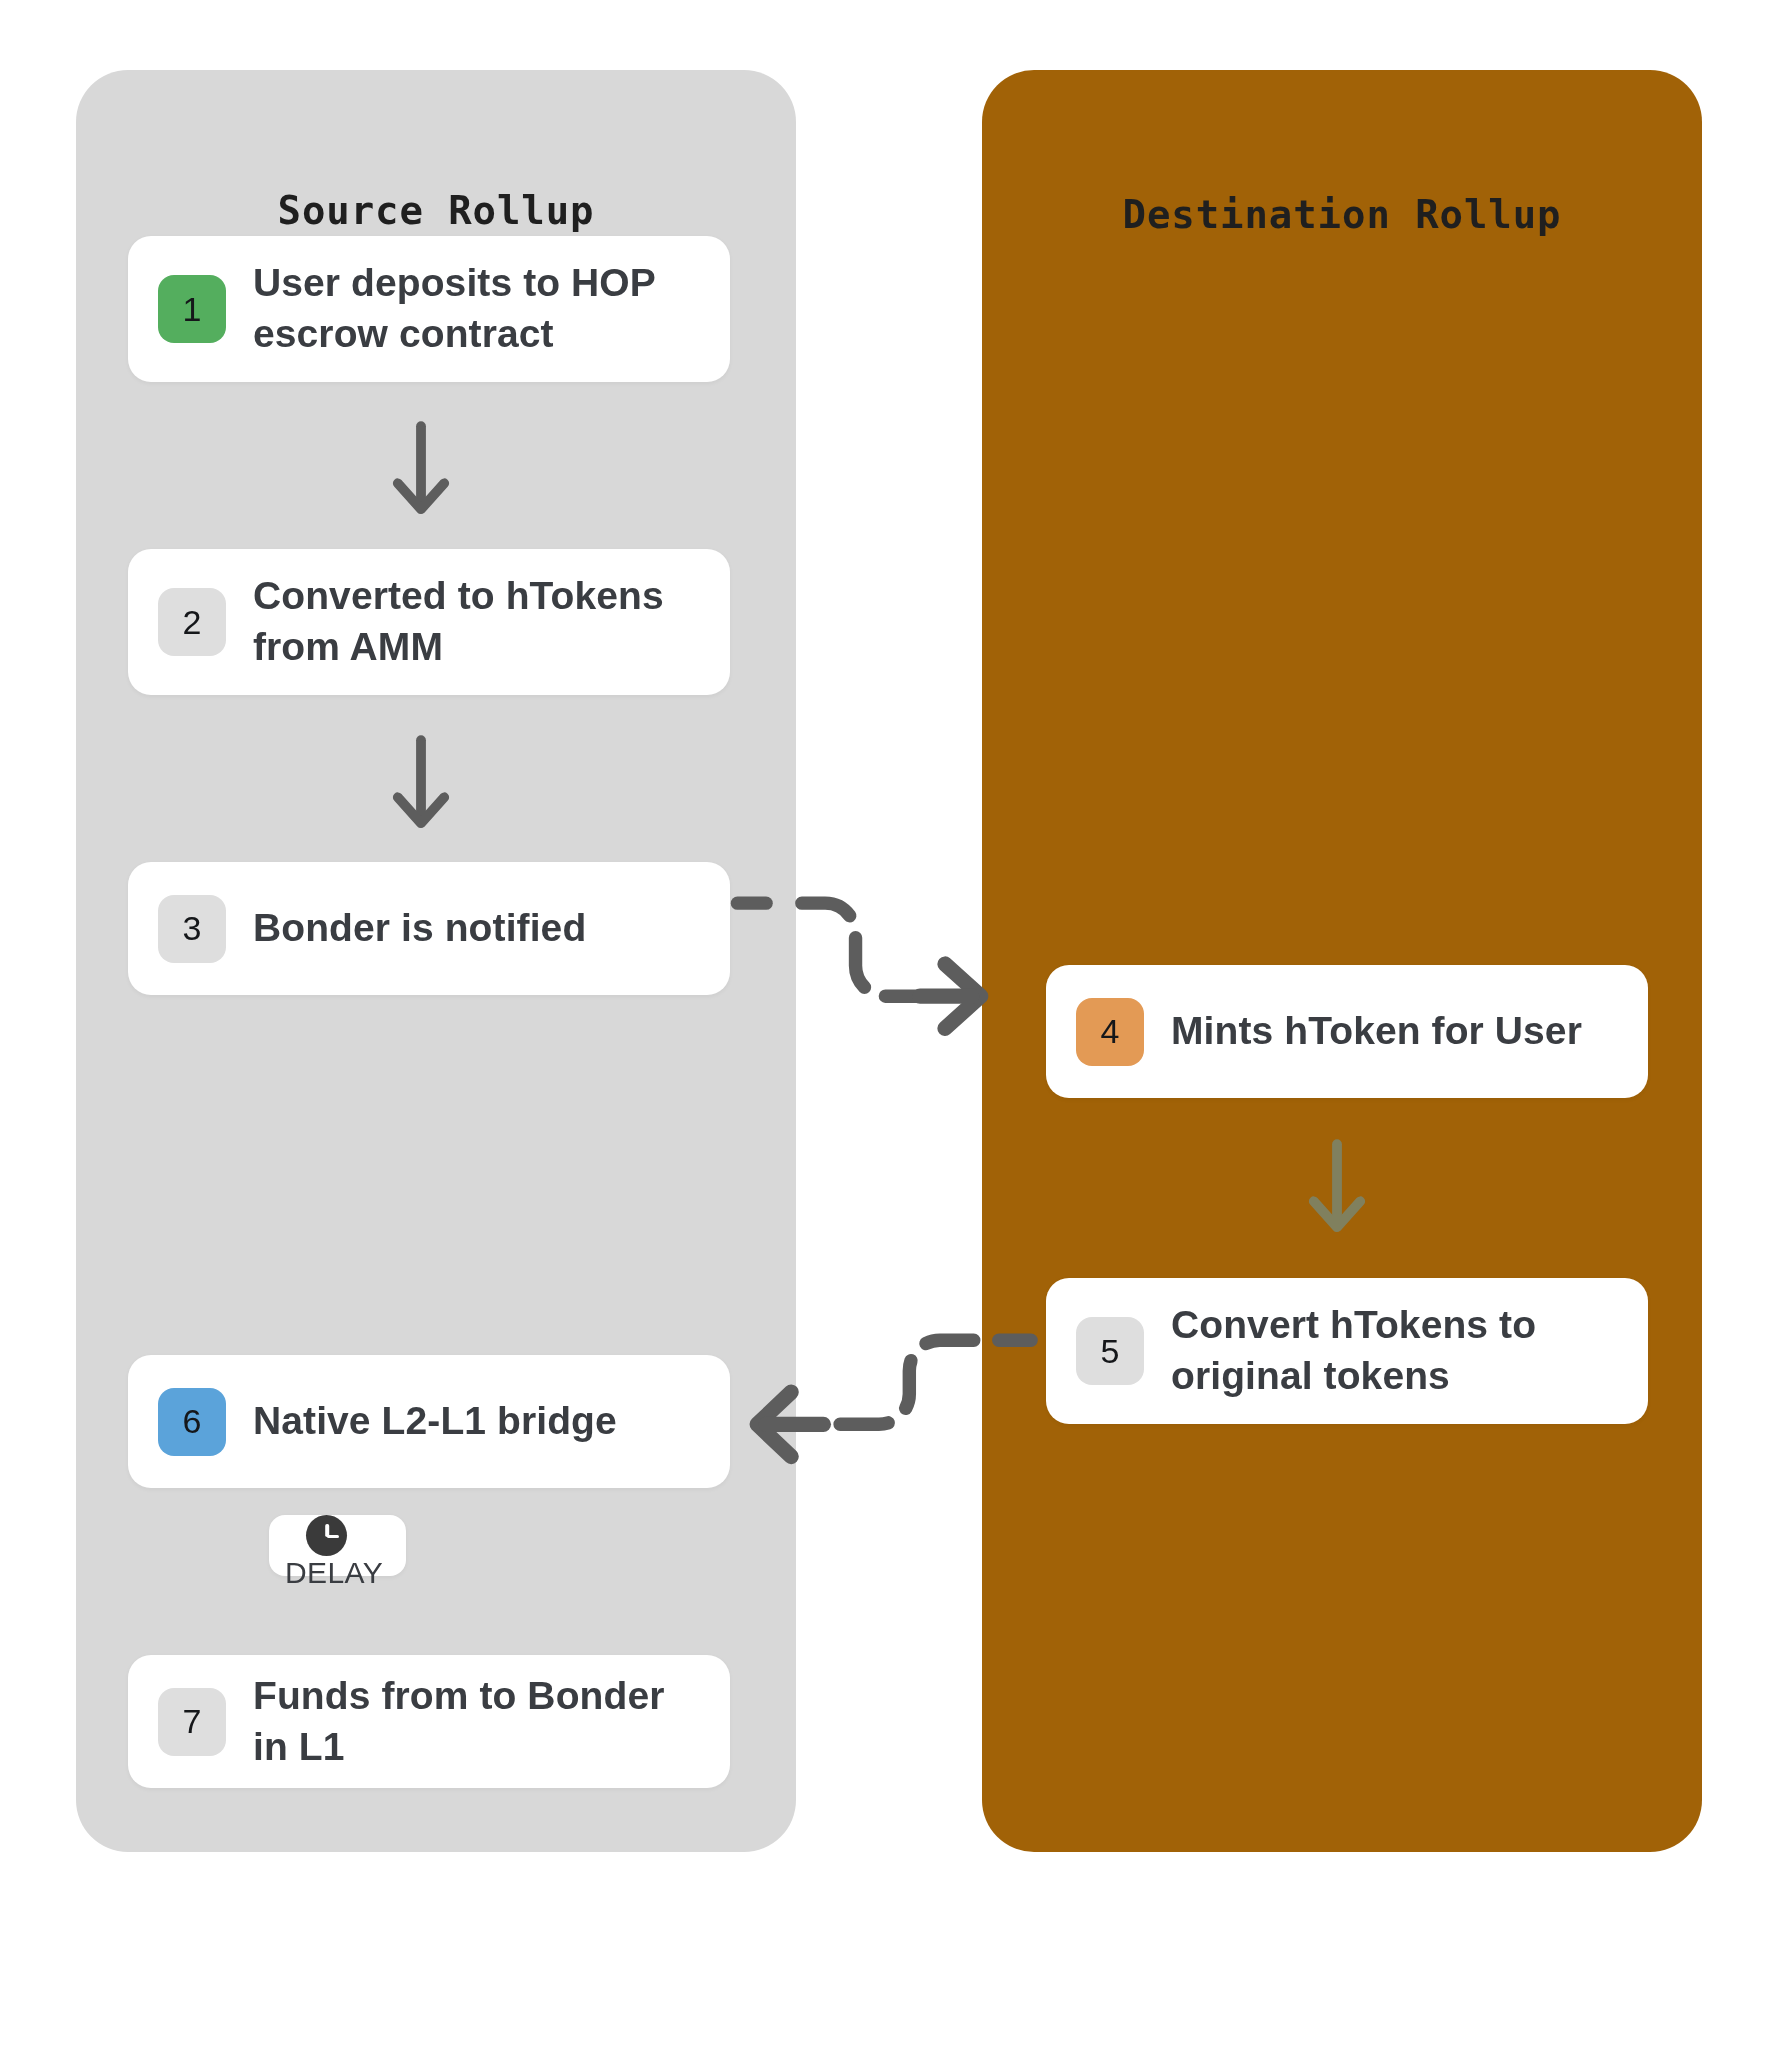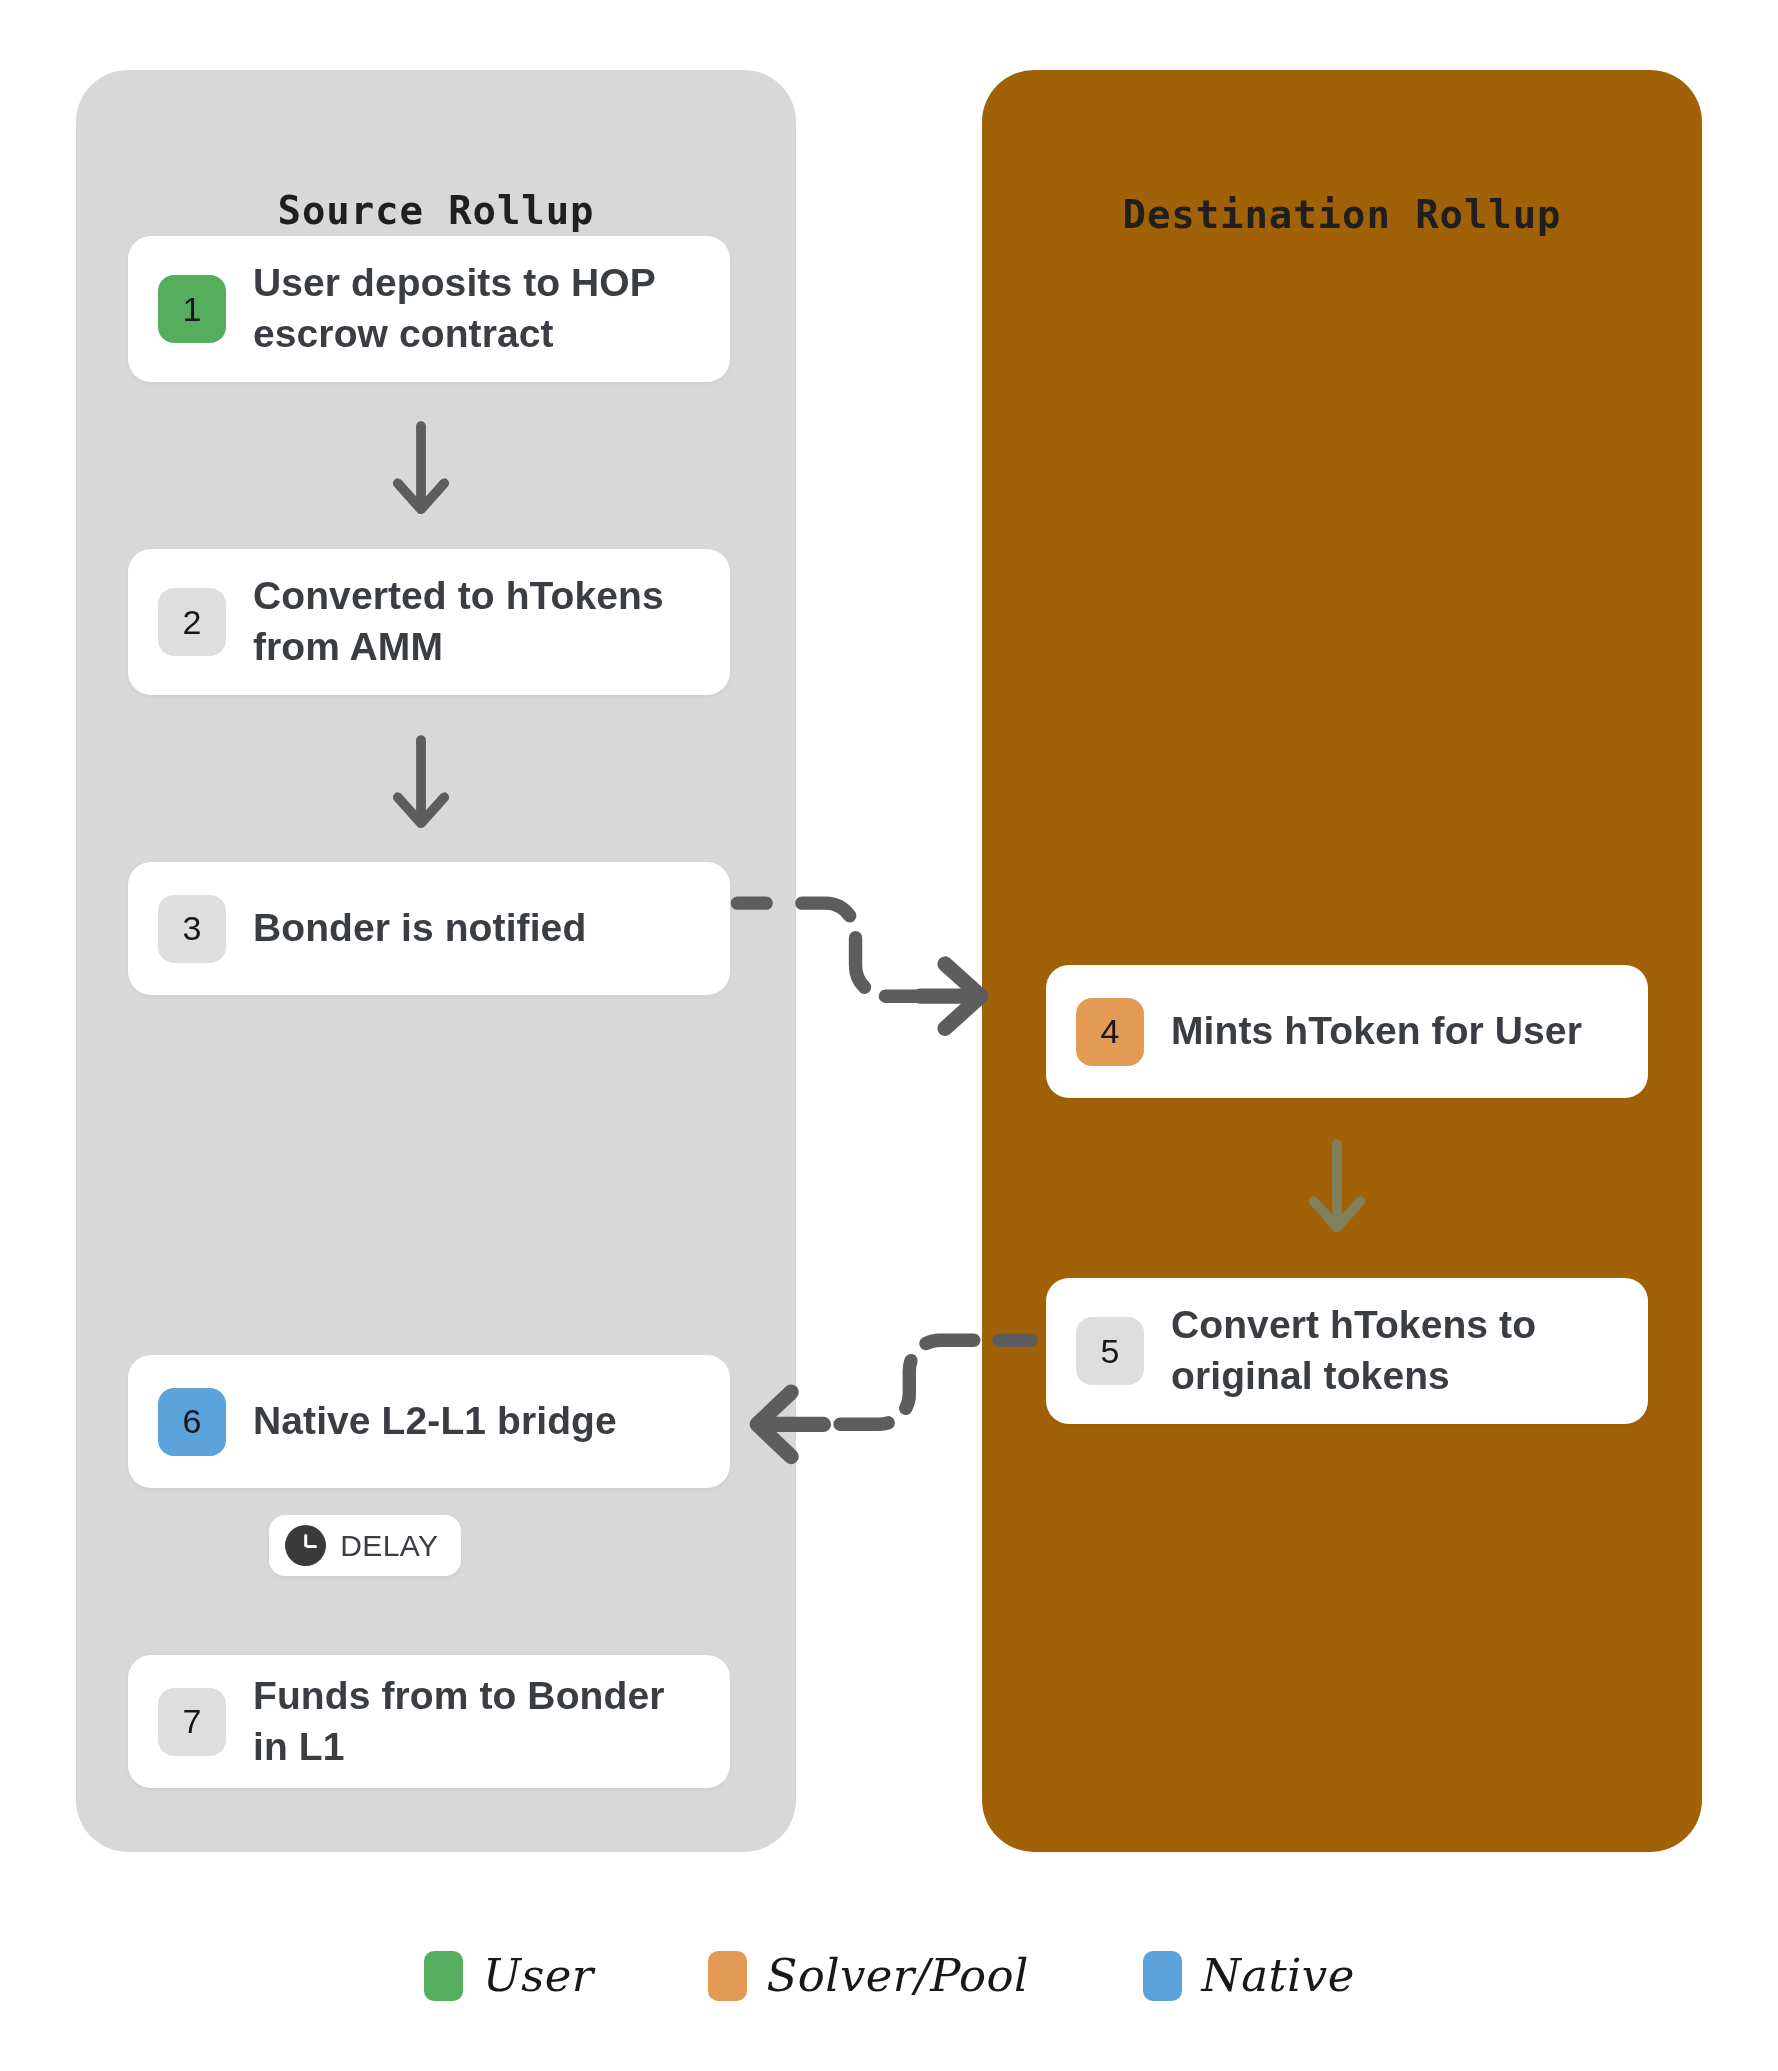--- a/index.html
+++ b/index.html
@@ -69,20 +69,21 @@
   .connector{position:absolute;}
   #conn-3-4{left:716px;top:860px;}
   #conn-5-6{left:716px;top:1290px;}
 
   
   #delay{
     position:absolute;left:269px;top:1515px;
     height:61px;border-radius:16px;background:#ffffff;
     display:flex;align-items:center;padding:0 23px 0 16px;
     box-shadow:0 1.8px 4.5px rgba(0,0,0,.045);
+    flex-direction:column;
   }
   .clock{
     width:41px;height:41px;border-radius:50%;background:#3a3a3a;
     margin-right:14.3px;flex:0 0 auto;position:relative;
   }
   .clock::before{ 
     content:"";position:absolute;left:50%;top:9px;
     width:3.6px;height:12.5px;background:#fff;border-radius:1.8px;
     transform:translateX(-50%);
   }
@@ -200,29 +201,15 @@
   <div id="delay">
     <div class="clock"></div>
     <div class="delay-text">DELAY</div>
   </div>
 
   <div class="card" id="card7">
     <div class="badge neutral">7</div>
     <div class="card-text">Funds from to Bonder in L1</div>
   </div>
 
-  <div id="legend">
-    <div class="legend-item">
-      <div class="legend-swatch" style="background:#54ae5e"></div>
-      <div class="legend-label">User</div>
-    </div>
-    <div class="legend-item">
-      <div class="legend-swatch" style="background:#e39a55"></div>
-      <div class="legend-label">Solver/Pool</div>
-    </div>
-    <div class="legend-item">
-      <div class="legend-swatch" style="background:#5ba3da"></div>
-      <div class="legend-label">Native</div>
-    </div>
-  </div>
 
 </div>
 
 
 </body></html>

